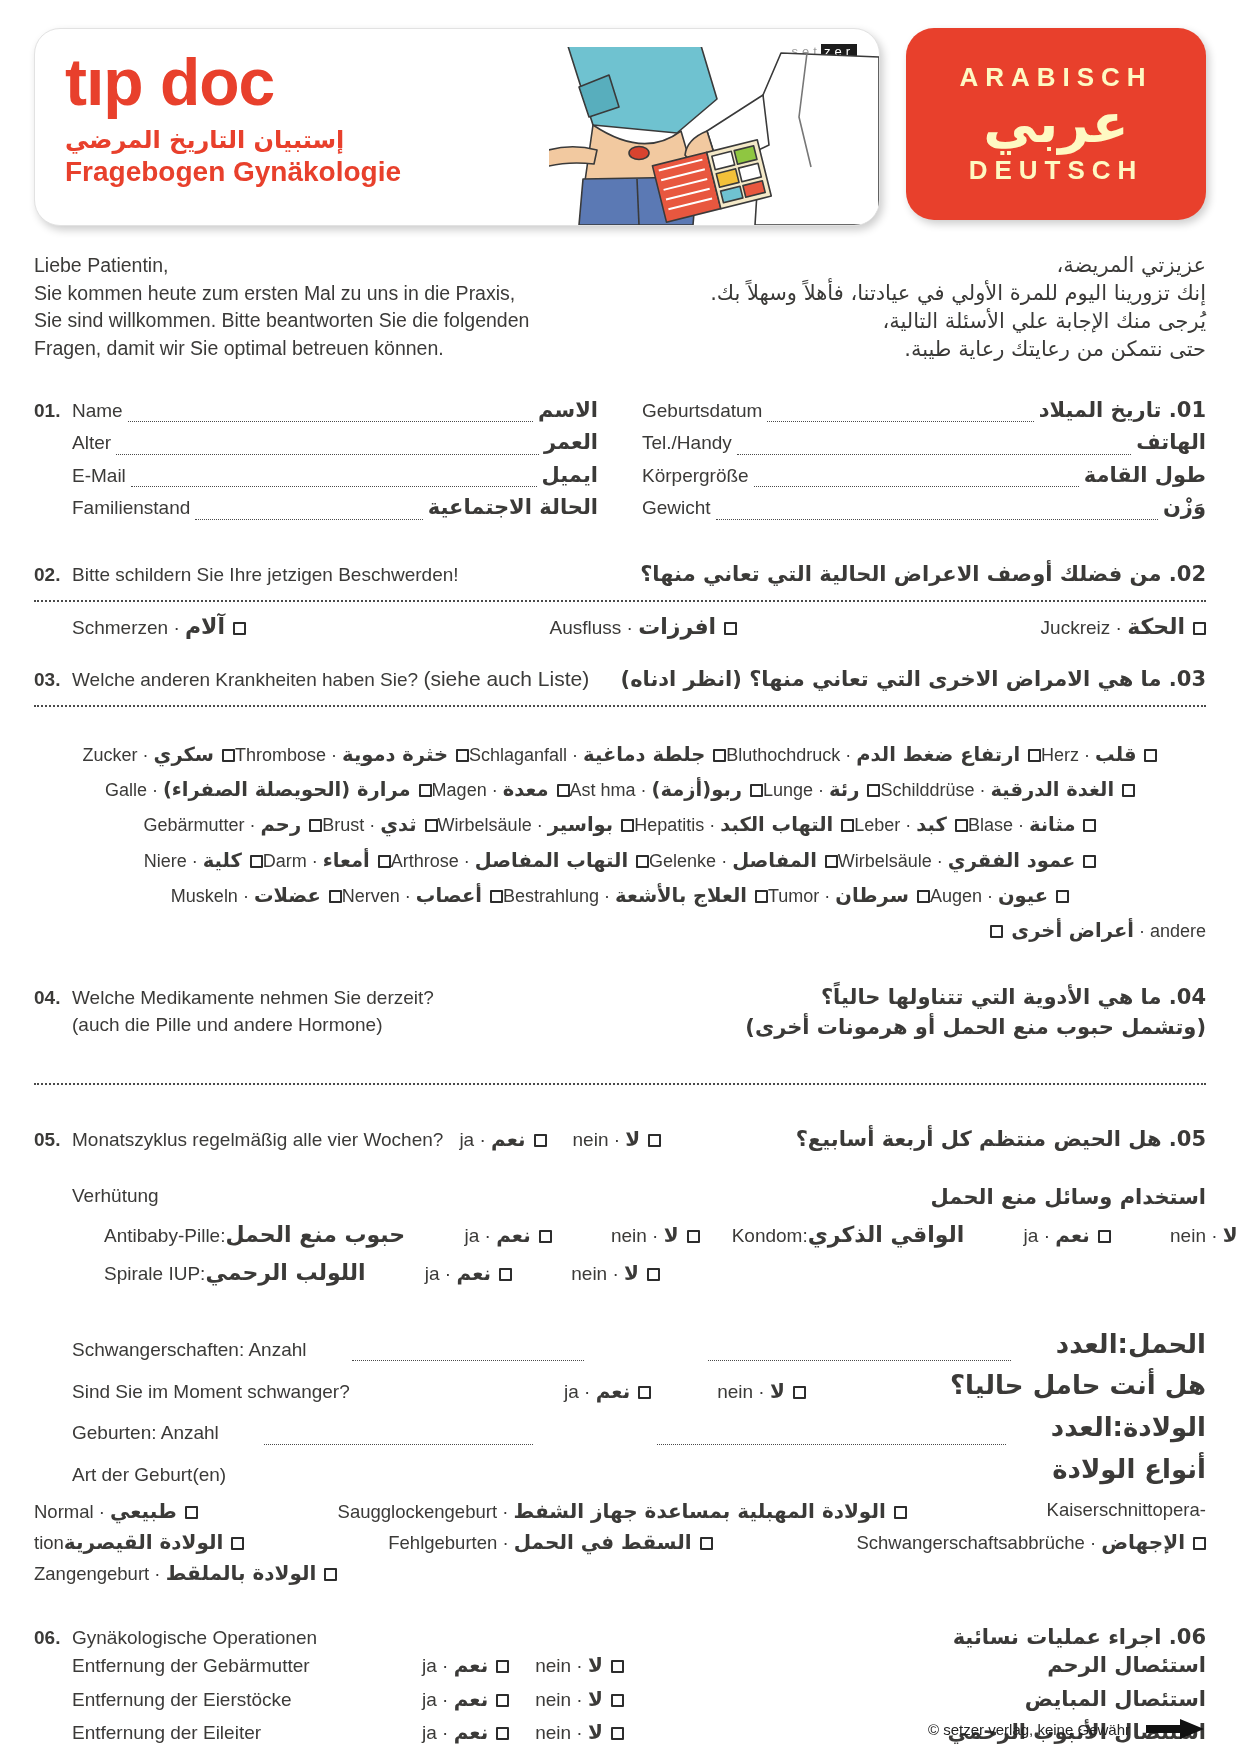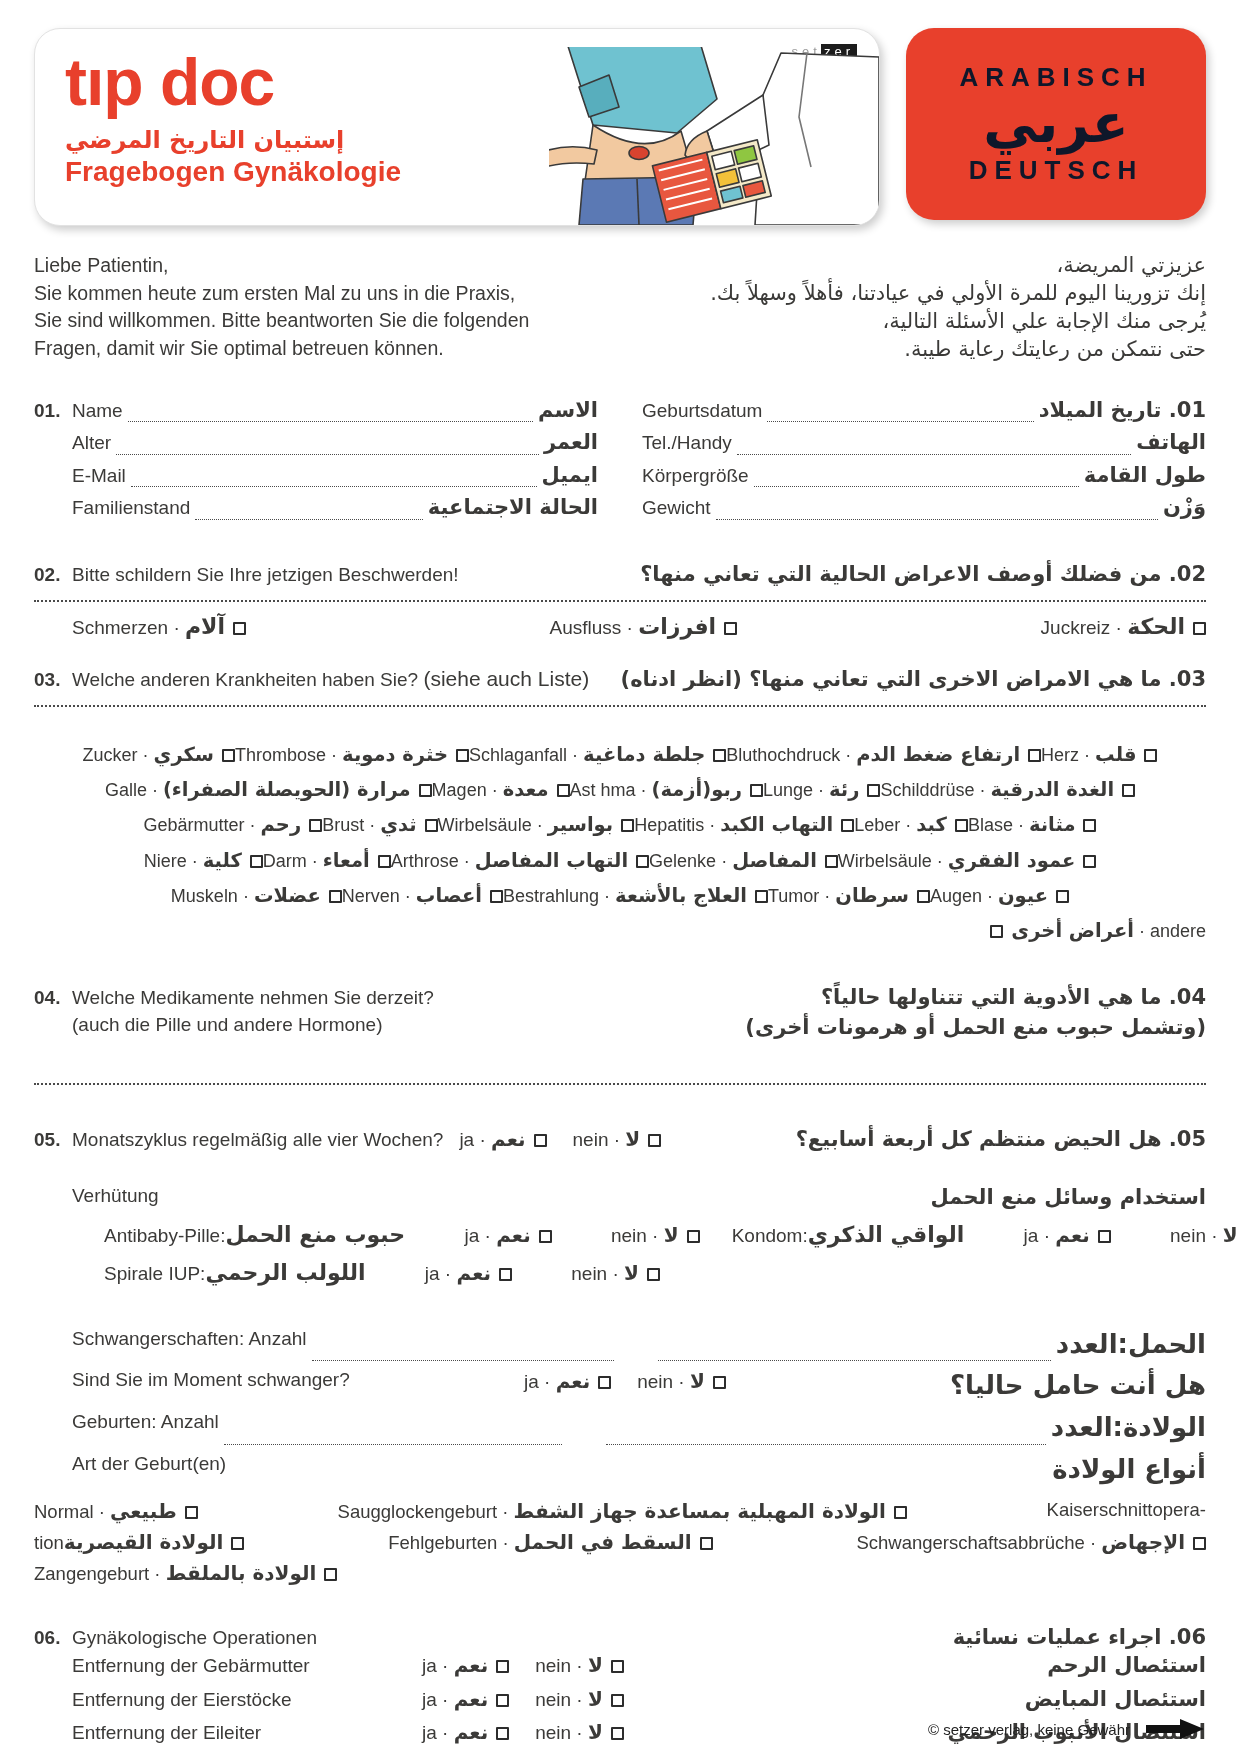--- a/index.html
+++ b/index.html
@@ -13,21 +13,21 @@
   .hdr{display:flex;gap:26px;align-items:stretch;}
   .hdr-card{flex:1;position:relative;border:1px solid #e2e2e2;border-radius:26px;height:198px;
             box-shadow:3px 4px 9px rgba(0,0,0,.20);background:#fff;overflow:hidden;}
   .logo-block{padding:22px 0 0 30px;}
   .logo-title{font-size:66px;font-weight:bold;color:var(--red);line-height:0.95;letter-spacing:-1px;}
   .logo-ar{font-size:24px;font-weight:bold;color:var(--red);margin-top:12px;direction:rtl;text-align:left;}
   .logo-de{font-size:28px;font-weight:bold;color:var(--red);margin-top:2px;}
   .publisher{position:absolute;top:16px;right:22px;font-size:13px;letter-spacing:4px;color:#9a9a9a;line-height:1.15;text-align:left;}
   .publisher .dark{background:#1c1c1c;color:#fff;padding:0 3px;}
   .illu{position:absolute;right:0;bottom:0;width:330px;height:178px;}
-  .lang-box{width:300px;height:192px;background:var(--red);border-radius:28px;color:#0f172a;text-align:center;
+  .lang-box{width:300px;height:192px;background:var(--red);border-radius:28px;color:#fef9c3;text-align:center;
             display:flex;flex-direction:column;justify-content:center;box-shadow:3px 4px 9px rgba(0,0,0,.20);}
   .lang-top,.lang-bottom{font-weight:bold;font-size:26px;letter-spacing:7px;}
   .lang-mid{font-size:54px;font-weight:bold;line-height:1.15;}
 
   
   .intro{margin-top:26px;display:flex;justify-content:space-between;align-items:flex-start;}
   .intro-de{font-size:19.5px;line-height:1.42;}
   .intro-ar{direction:rtl;text-align:right;font-size:21px;line-height:1.33;}
 
   
@@ -80,21 +80,21 @@
   .verh{margin-top:30px;line-height:1.55;}
   .verh .head{display:flex;justify-content:space-between;}
   .verh .head .arq{padding-left:196px;}
   .verh .line{display:flex;justify-content:space-between;align-items:baseline;margin-top:4px;}
   .lbl .ar{font-size:22px;}
   .grp{white-space:nowrap;}
   .grp .pair{margin-right:22px;margin-left:32px;}
   .grp .pair:last-child{margin-right:0;}
 
   .preg{margin-top:34px;}
-  .preg .pline{display:flex;align-items:flex-start;line-height:1.6;}
+  .preg .pline{display:flex;align-items:flex-end;line-height:1.6;gap:40px;}
   .preg .midgap{width:34px;}
   .preg .arl{white-space:nowrap;font-weight:bold;font-size:26px;direction:rtl;}
   .preg .qde{width:452px;}
   .btypes{margin-top:6px;font-size:18.5px;}
   .btypes .ar{font-size:20px;}
   .brow{display:flex;justify-content:space-between;line-height:1.55;}
 
   .s06{margin-top:36px;}
   .s06 .oprow{display:flex;align-items:baseline;line-height:1.6;}
   .s06 .opde{width:388px;padding-left:38px;}

